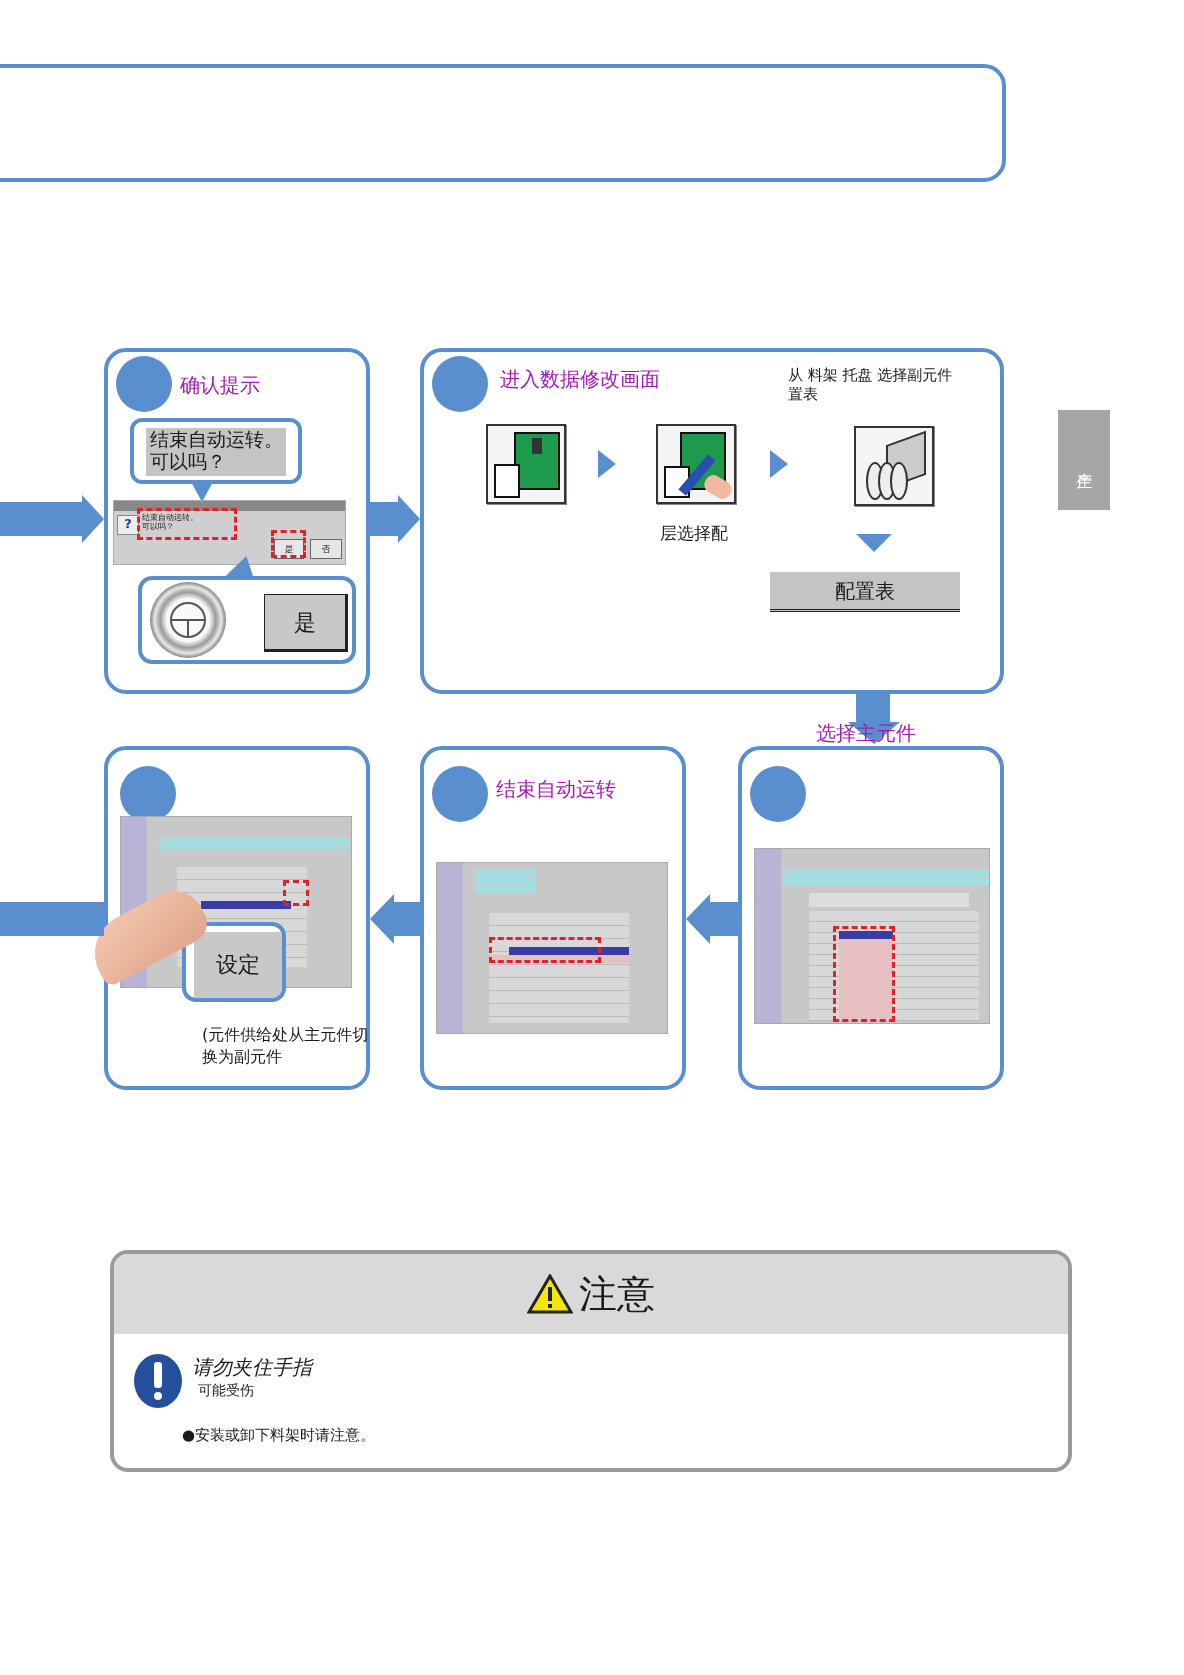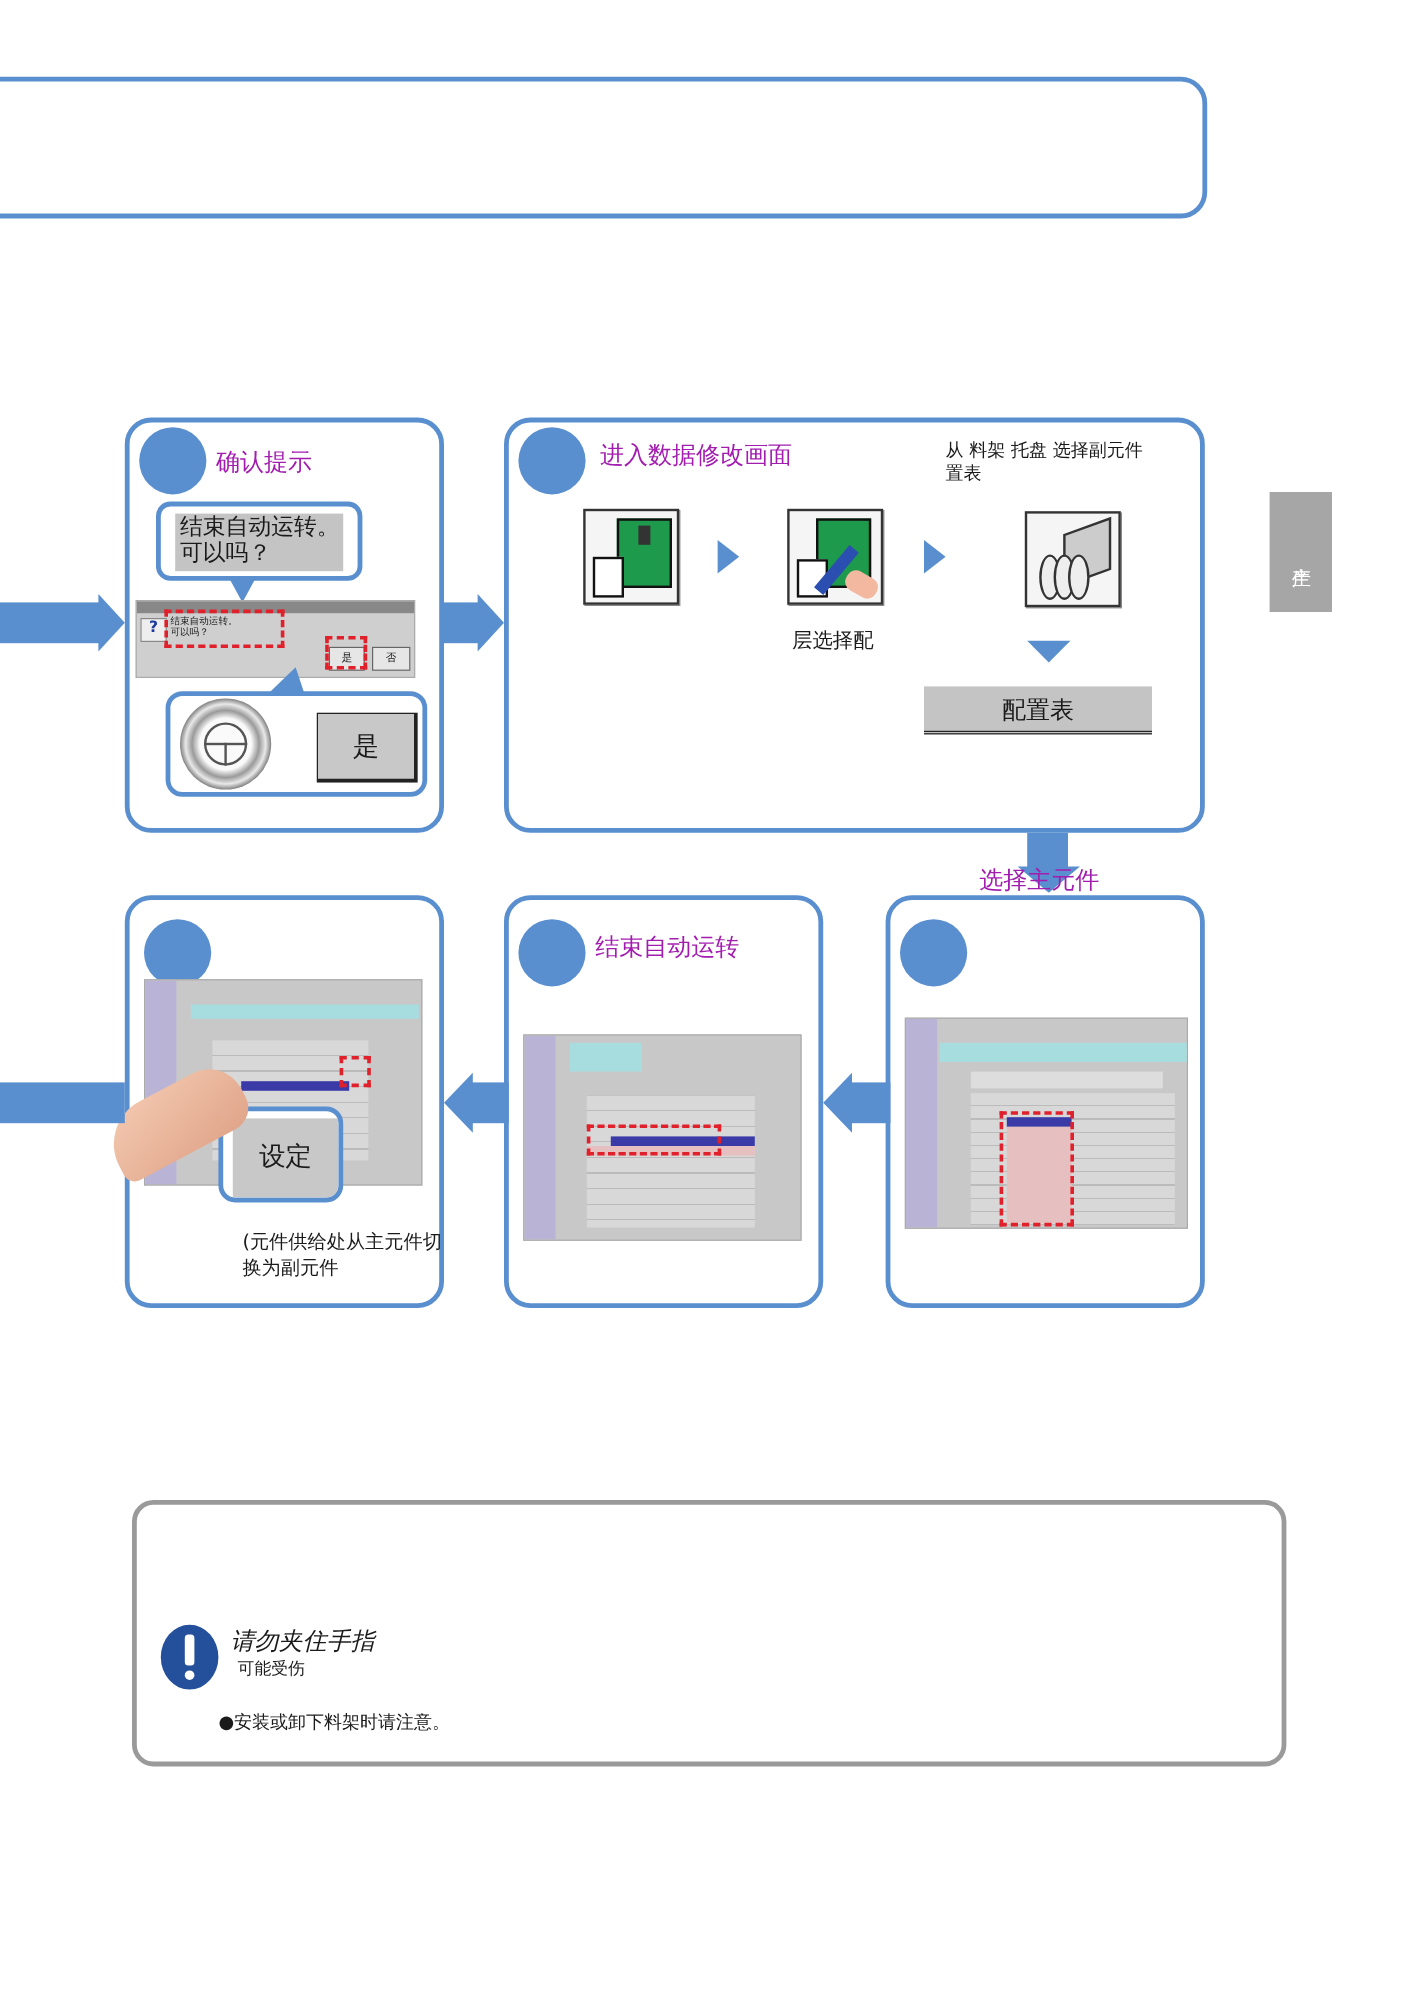--- a/index.html
+++ b/index.html
@@ -155,20 +155,28 @@
 <div class="abs" style="left:108px; top:930px; width:120px; height:58px; background:linear-gradient(160deg,#f3c9b0,#e0a489); border-radius:40px 30px 20px 10px; transform:rotate(-28deg); transform-origin:left bottom;"></div>
 
 <div class="abs" style="left:154px; top:1024px; font-size:16px; line-height:22px;margin-left:48px;">
   <div>(元件供给处从主元件切</div>
   <div>换为副元件</div>
 </div>
 
 <div class="shaft" style="left:0; top:902px; width:104px; height:34px;"></div>
 
 <div class="caution">
+  <div class="caution-head">
+    <svg width="46" height="40" viewBox="0 0 46 40" style="margin-right:6px;">
+      <polygon points="23,2 44,38 2,38" fill="#f5e800" stroke="#222" stroke-width="3"></polygon>
+      <rect x="21" y="13" width="4" height="14" fill="#222"></rect>
+      <rect x="21" y="30" width="4" height="4" fill="#222"></rect>
+    </svg>
+    <span>注意</span>
+  </div>
   <div style="position:absolute; left:20px; top:100px; width:48px; height:54px; border-radius:50%; background:#244f9a;">
     <div style="position:absolute; left:20px; top:8px; width:8px; height:26px; background:#fff; border-radius:3px;"></div>
     <div style="position:absolute; left:20px; top:38px; width:8px; height:8px; background:#fff; border-radius:50%;"></div>
   </div>
   <div style="position:absolute; left:78px; top:100px; font-size:20px;font-style:italic;">请勿夹住手指</div>
   <div style="position:absolute; left:84px; top:128px; font-size:14px;">可能受伤</div>
   <div style="position:absolute; left:68px; top:172px; font-size:15px;">●安装或卸下料架时请注意。</div>
 </div>
 
 </body></html>

